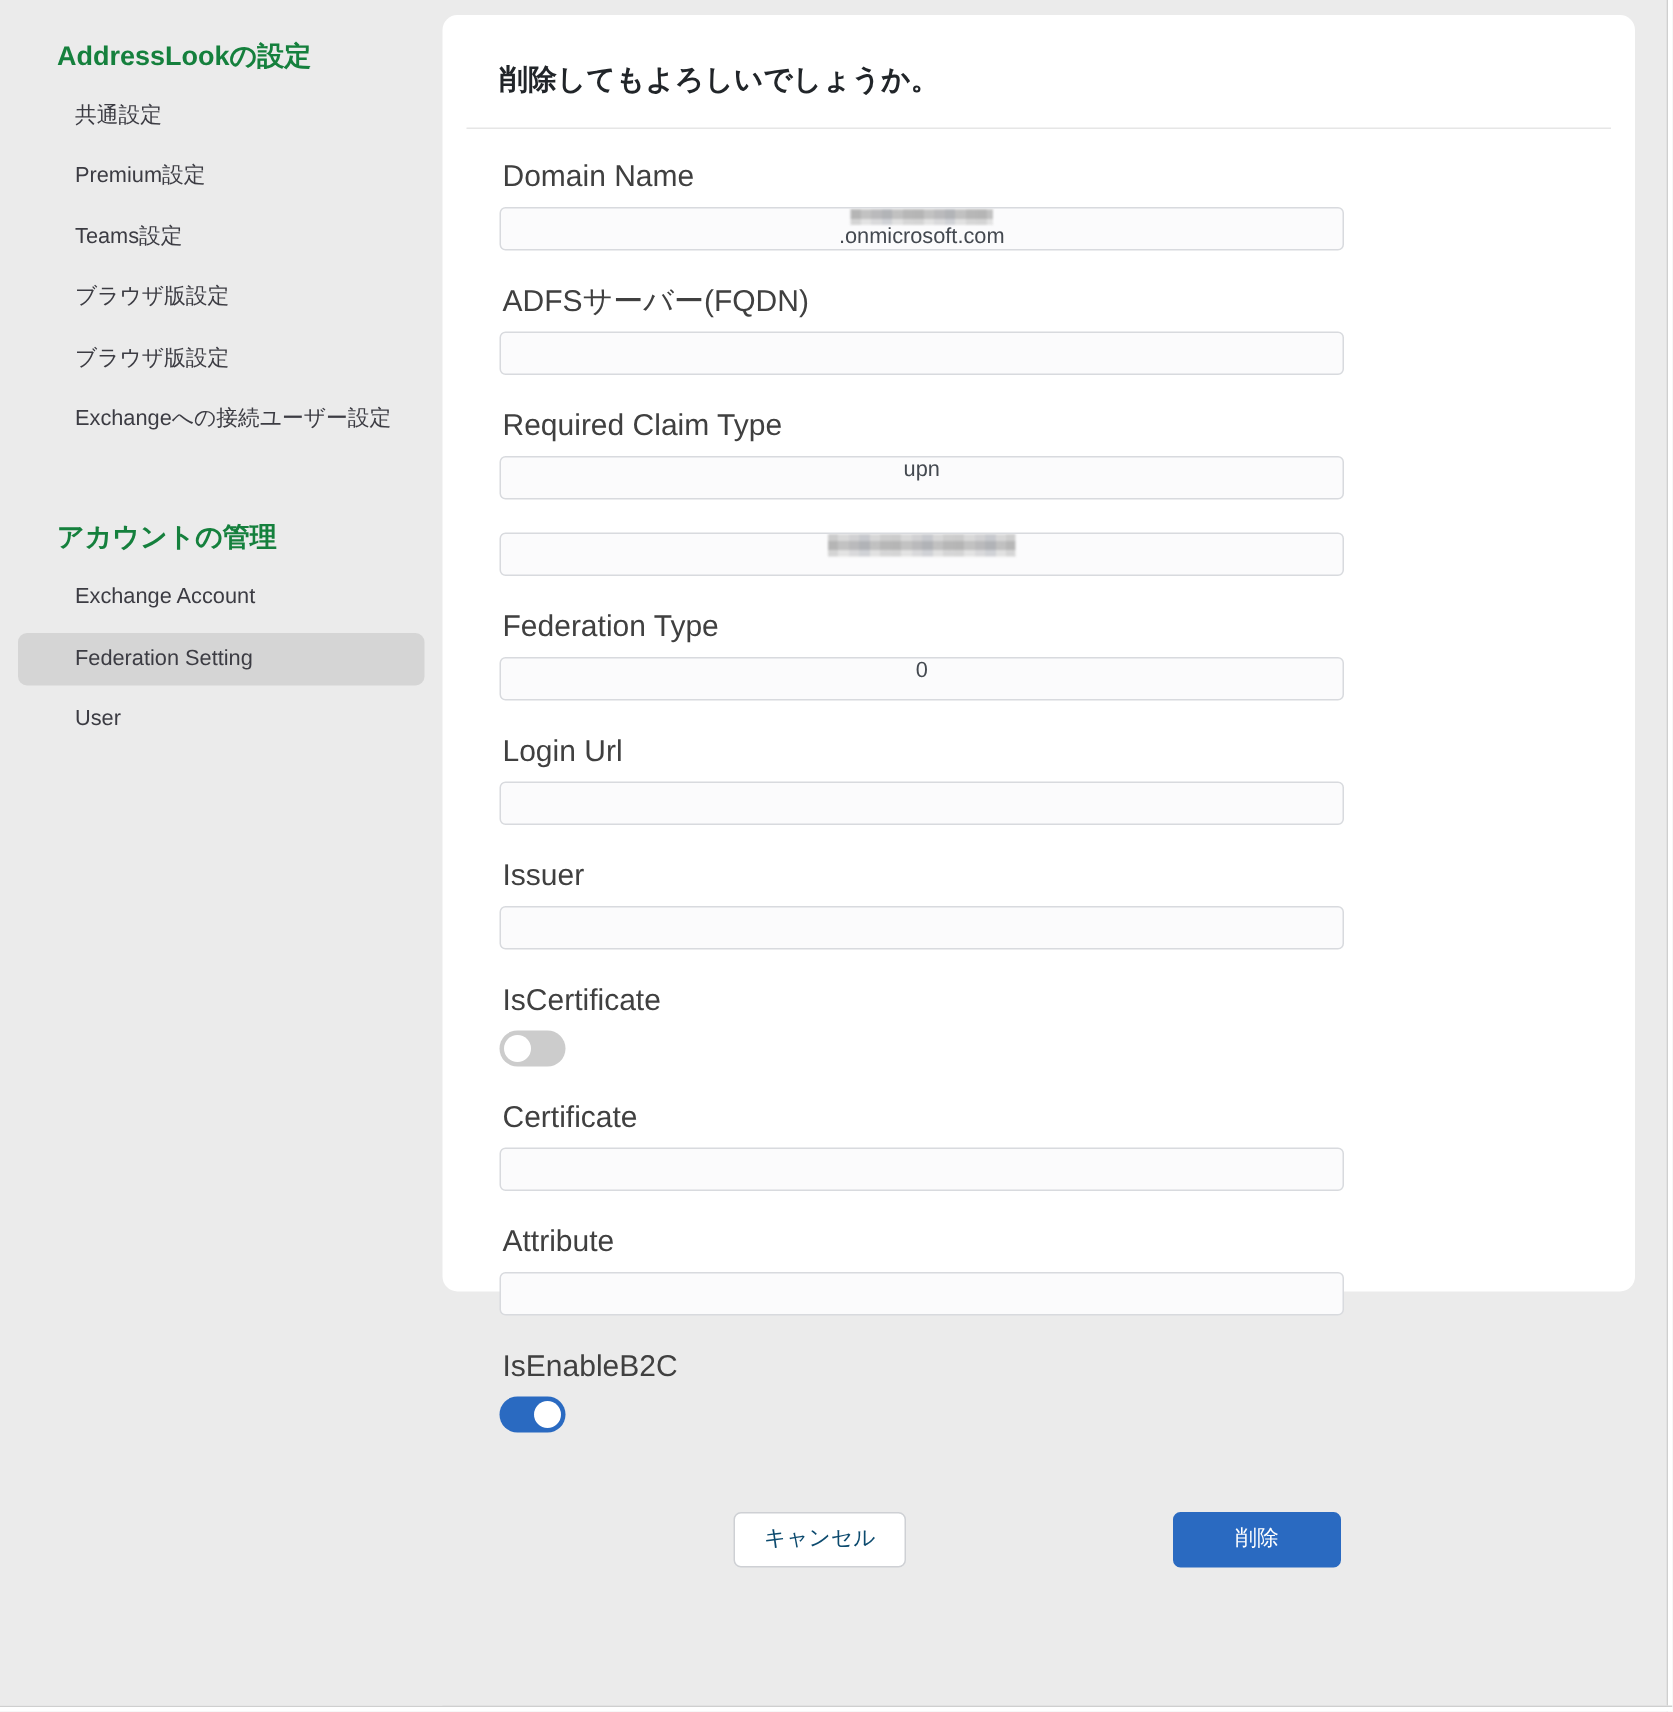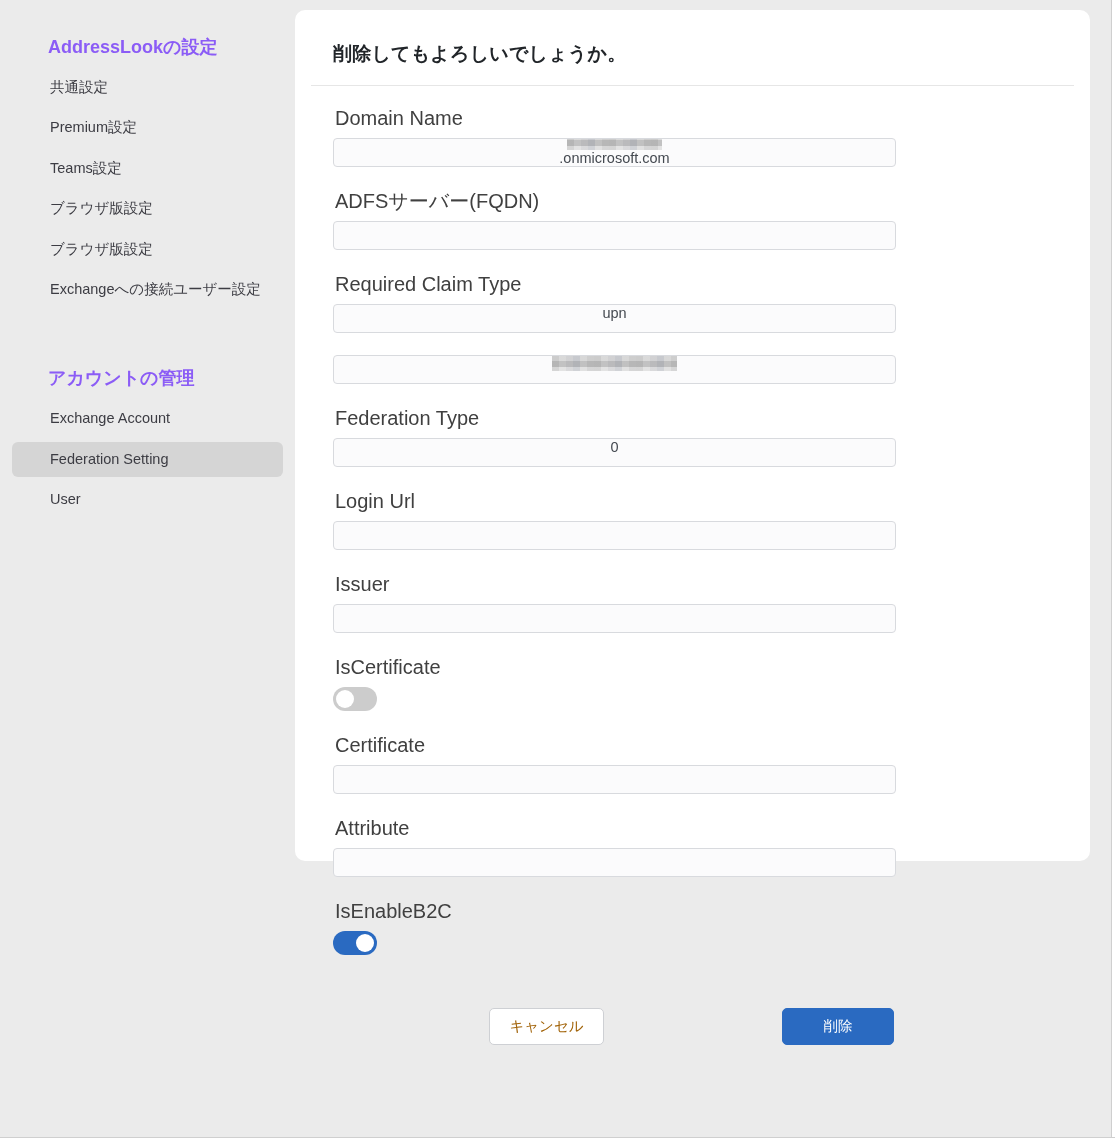--- a/index.html
+++ b/index.html
@@ -43,23 +43,23 @@
   .sidebar {
     width: 295px;
     flex: 0 0 295px;
     padding: 0;
     background: #ebebeb;
   }
   .side-group { margin: 0; }
   .side-heading {
     font-size: 18px;
     font-weight: bold;
-    color: #8b5cf6;
+    color: #15803d;
     padding: 0 0 0 34px;
-    margin: 14px;
+    margin: 4px;
     line-height: 1;
   }
   .side-heading.first { padding-top: 24px; }
   .side-heading.second { padding-top: 48px; }
   .side-list {
     list-style: none;
     margin: 0;
     padding: 0 12px 0 12px;
   }
   .side-item {
@@ -195,21 +195,21 @@
     align-items: center;
     justify-content: center;
   }
   .btn-cancel {
     position: absolute;
     left: 156px;
     width: 115px;
     height: 37px;
     background: #ffffff;
     border: 1px solid #ced0d4;
-    color: #a16207;
+    color: #0c4a6e;
   }
   .btn-delete {
     position: absolute;
     left: 449px;
     width: 112px;
     height: 37px;
     background: #2a6ac1;
     border: 1px solid #2a6ac1;
     color: #ffffff;
   }

